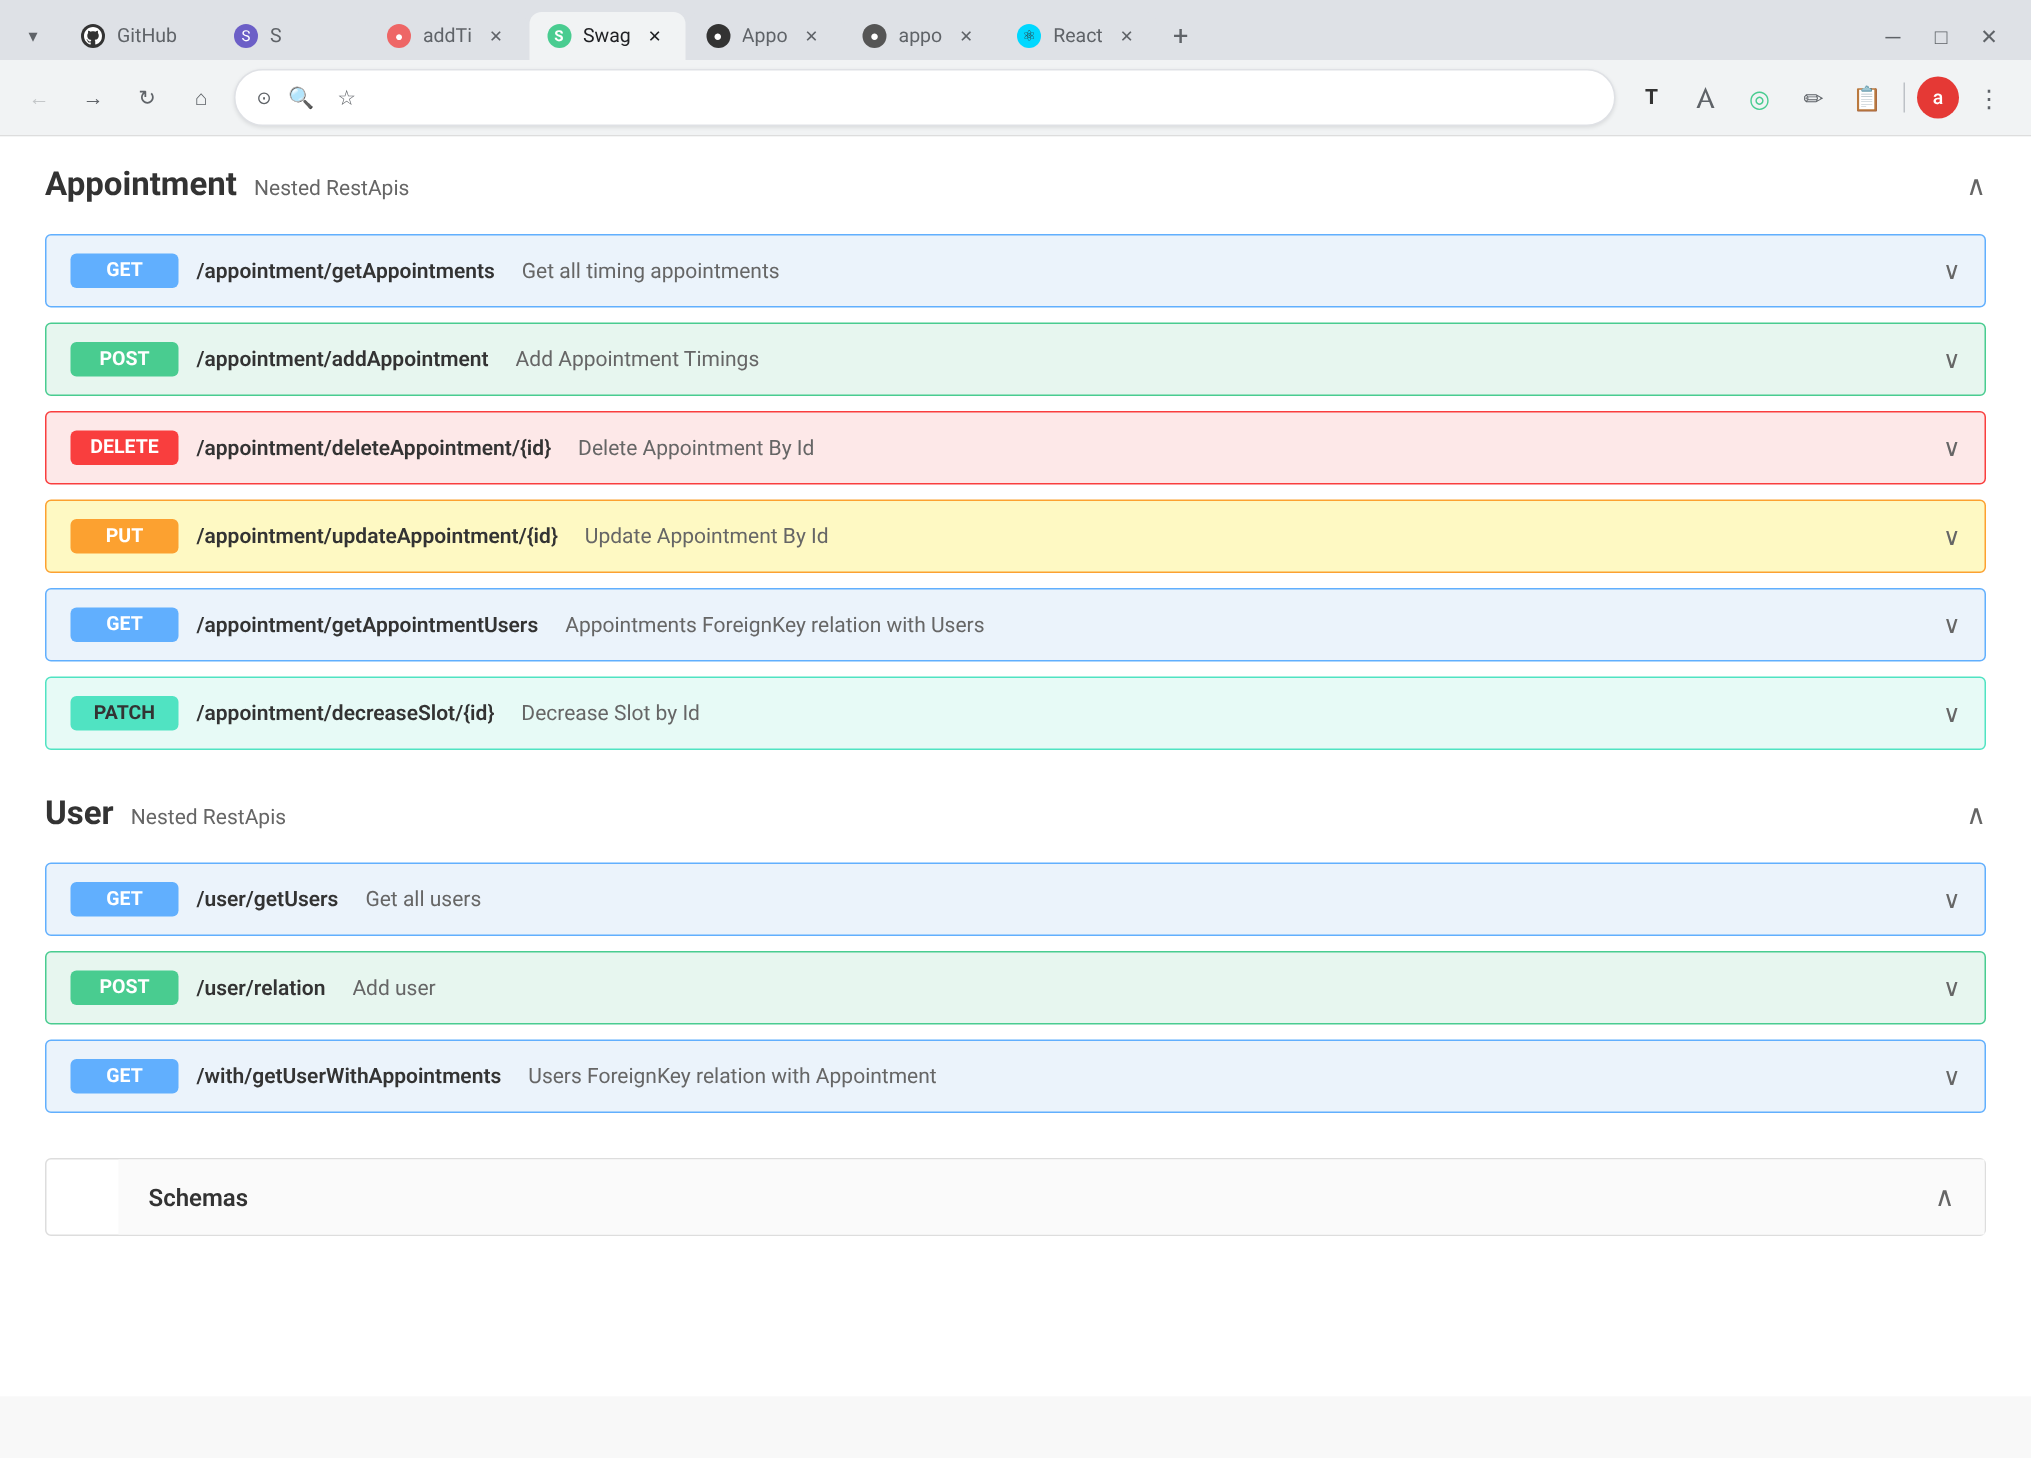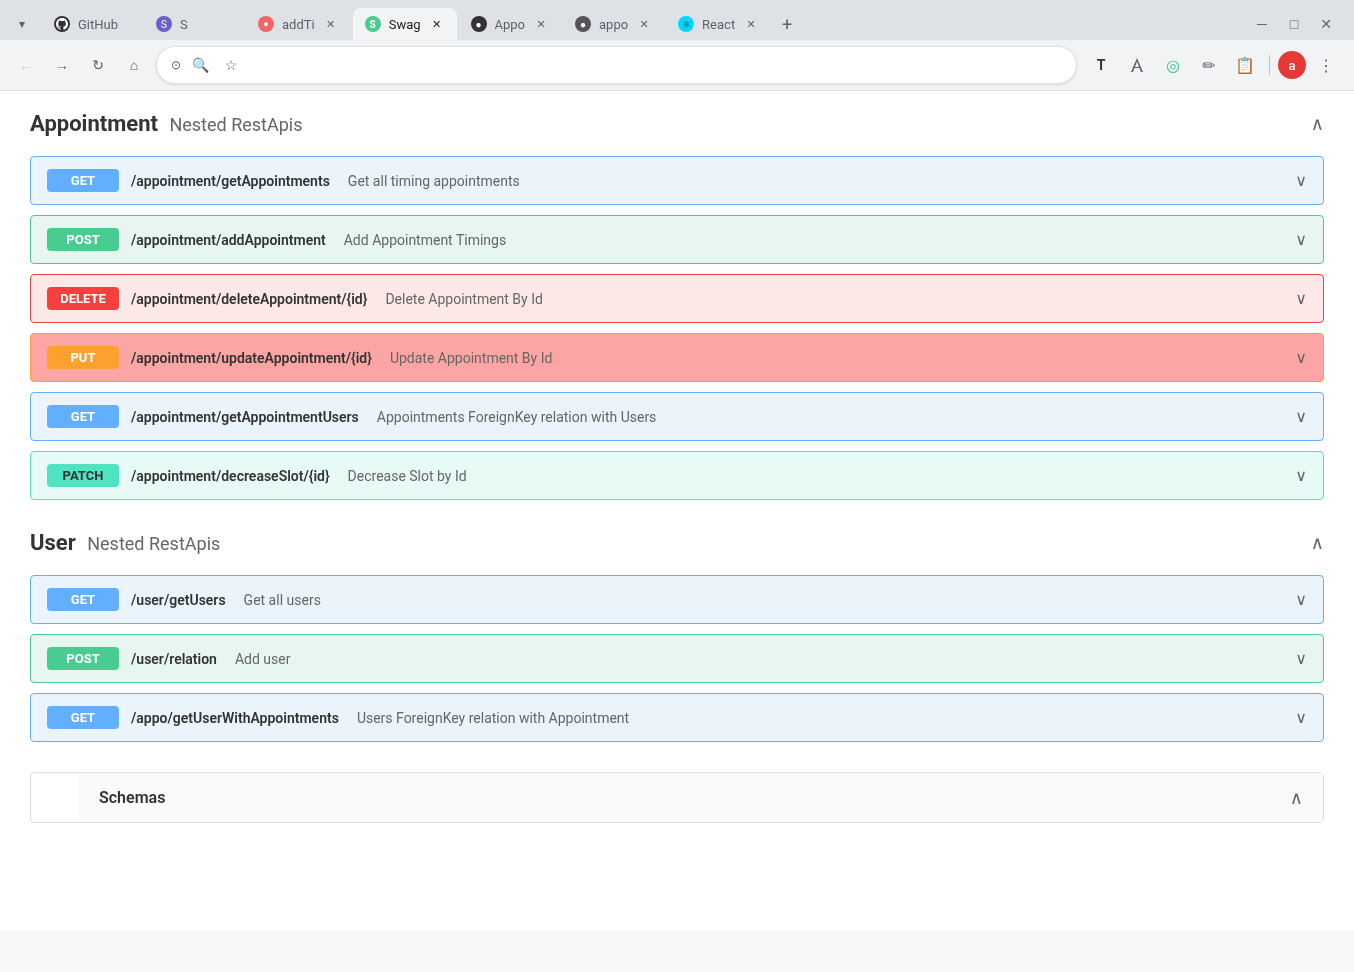--- a/index.html
+++ b/index.html
@@ -215,21 +215,21 @@
       justify-content: space-between;
       margin-bottom: 16px;
       padding-bottom: 4px;
     }
     .section-title {
       font-size: 22px;
       font-weight: 700;
       color: #333;
     }
     .section-subtitle {
-      font-size: 18px;
+      font-size: 14px;
       color: #666;
       font-weight: 400;
       margin-left: 8px;
     }
     .section-toggle {
       font-size: 18px;
       color: #666;
       cursor: pointer;
     }
 
@@ -282,21 +282,21 @@
     }
     .endpoint-chevron {
       font-size: 16px;
       color: #666;
     }
 
     
     .row-get { background: #ebf3fb; border-color: #61affe; }
     .row-post { background: #e7f6ef; border-color: #49cc90; }
     .row-delete { background: #fde8e8; border-color: #f93e3e; }
-    .row-put { background: #fca5a5; border-color: #fca130; }
+    .row-put { background: #fef9c3; border-color: #fca130; }
     .row-patch { background: #e7faf6; border-color: #50e3c2; }
 
     
     .schemas-section {
       border: 1px solid #ddd;
       border-radius: 4px;
       padding-left: 48px;
     }
     .schemas-header {
       display: flex;
@@ -501,21 +501,21 @@
         <span class="method-badge method-post">POST</span>
         <span class="endpoint-path">/user/relation</span>
         <span class="endpoint-desc">Add user</span>
       </div>
       <span class="endpoint-chevron">∨</span>
     </div>
 
     <div class="endpoint-row row-get">
       <div class="endpoint-left">
         <span class="method-badge method-get">GET</span>
-        <span class="endpoint-path">/appo/getUserWithAppointments</span>
+        <span class="endpoint-path">/with/getUserWithAppointments</span>
         <span class="endpoint-desc">Users ForeignKey relation with Appointment</span>
       </div>
       <span class="endpoint-chevron">∨</span>
     </div>
 
   </div>
 
   <div class="schemas-section">
     <div class="schemas-header">
       <span class="schemas-title">Schemas</span>

